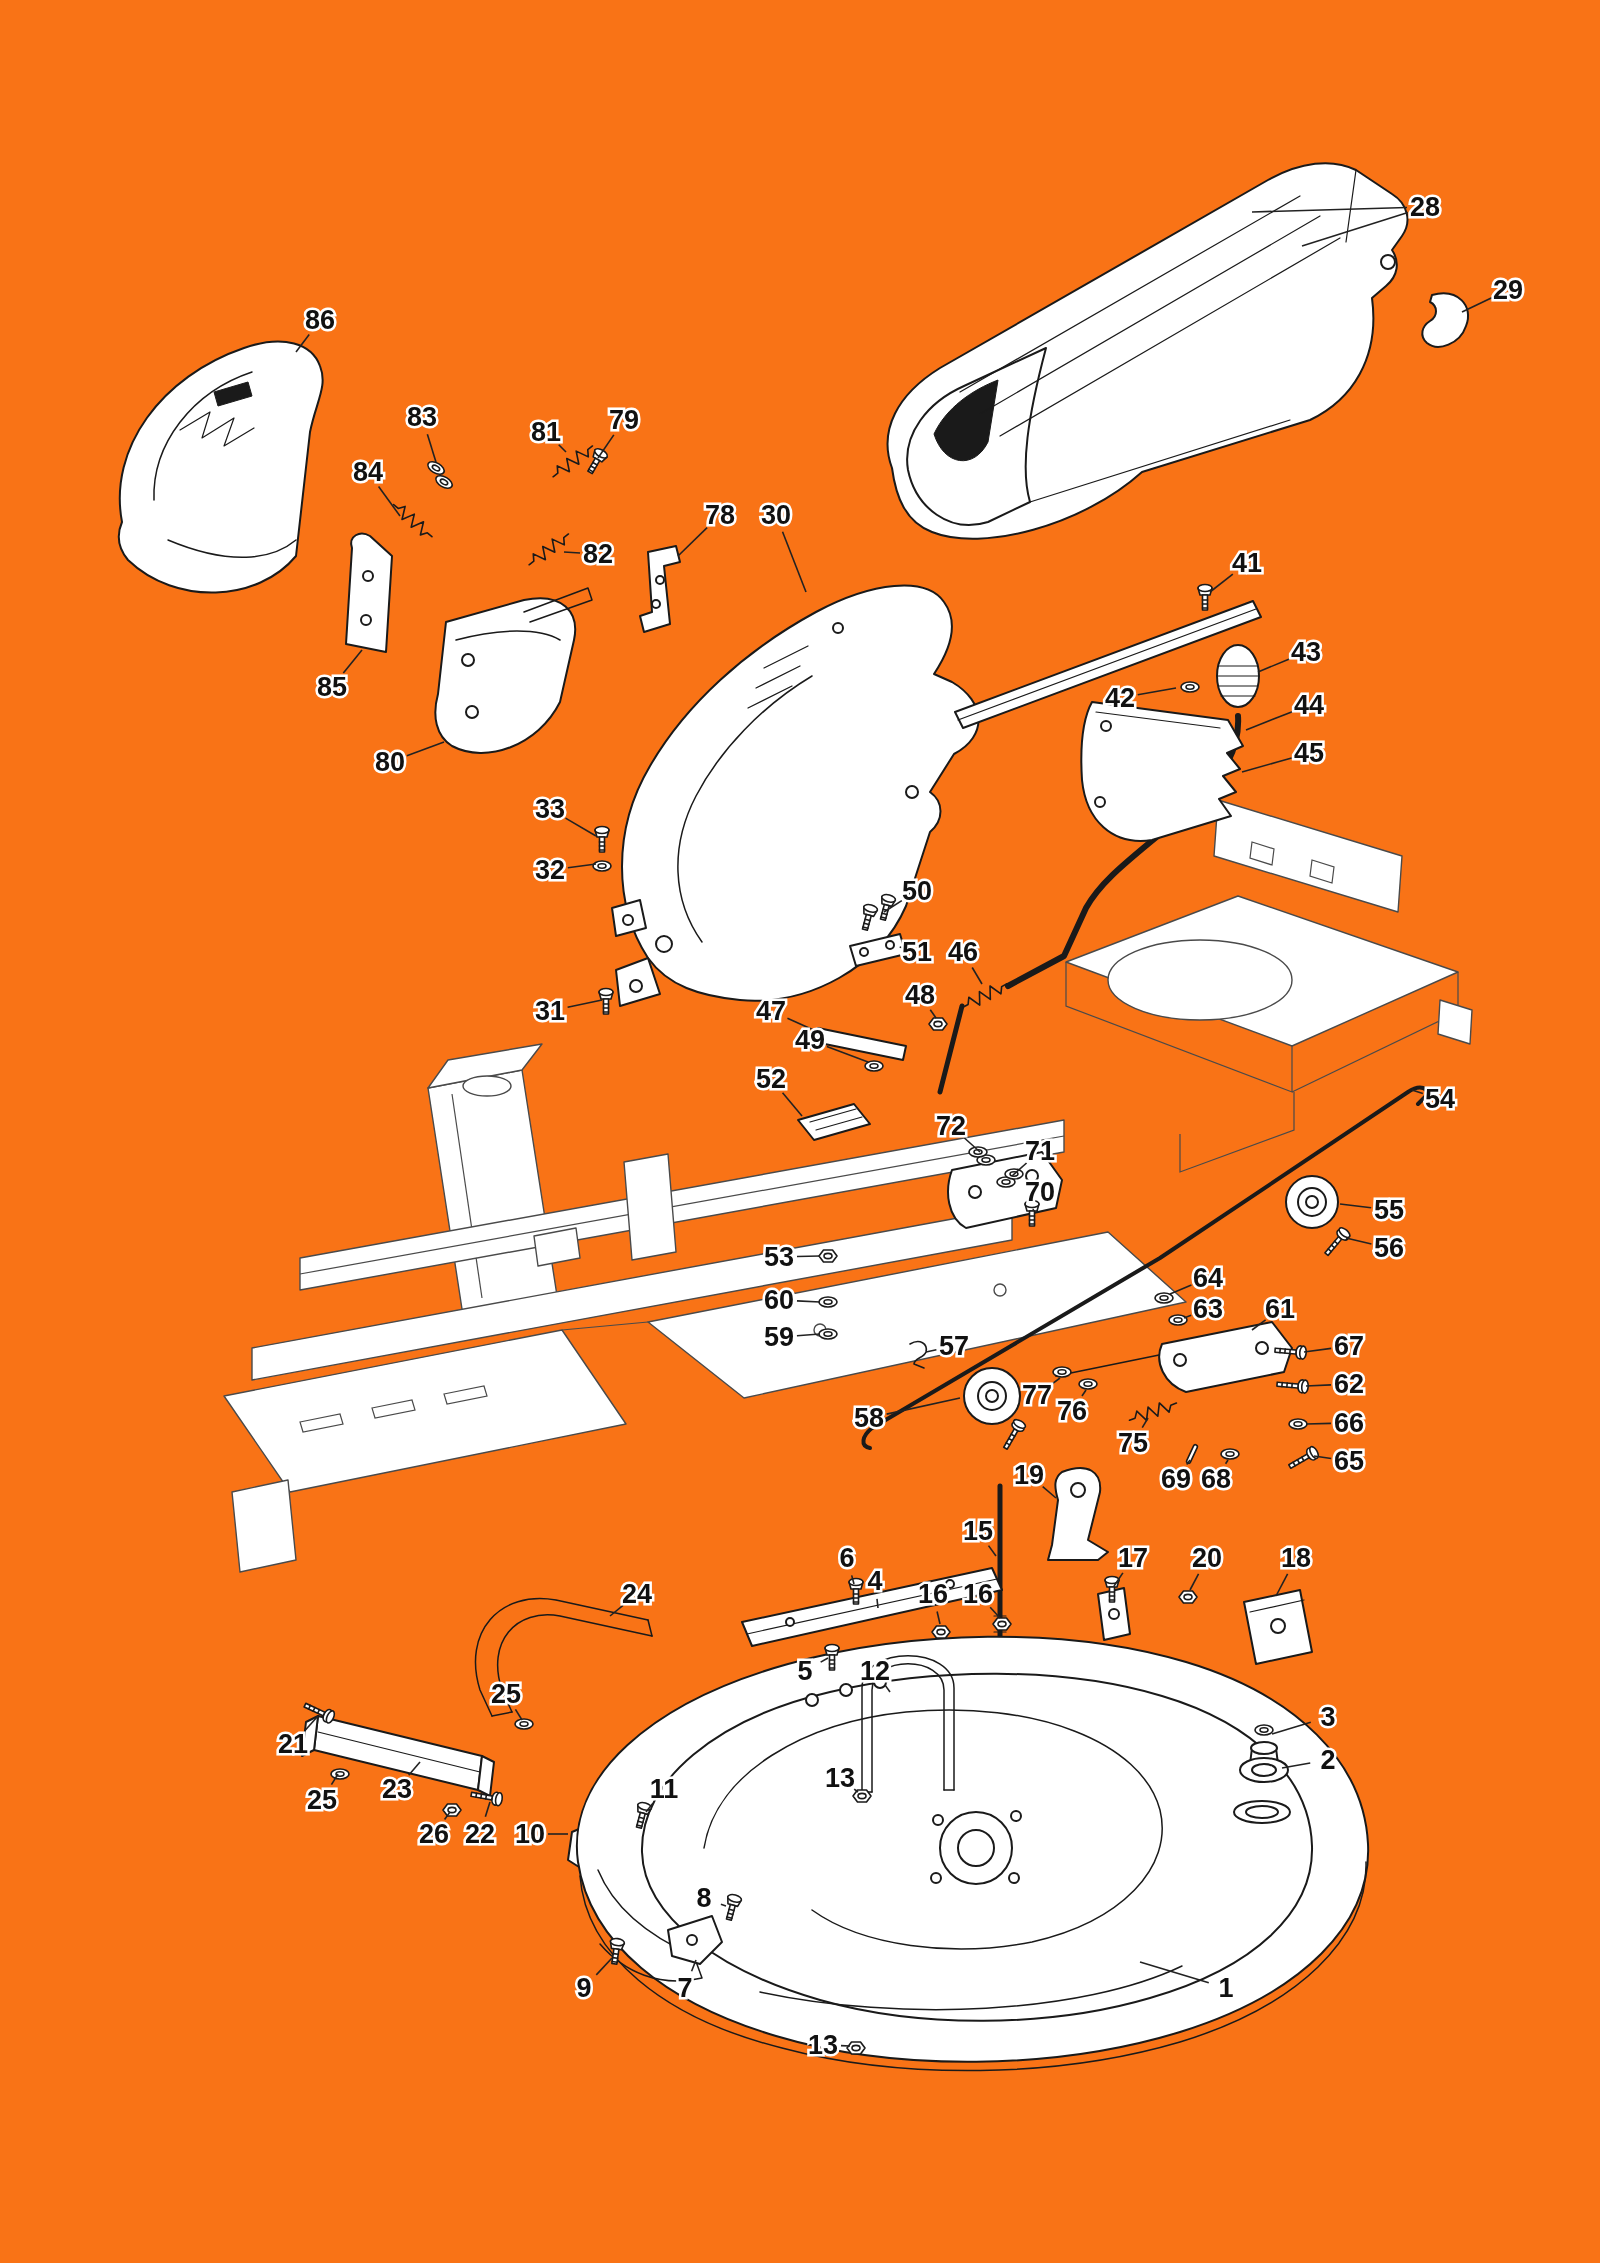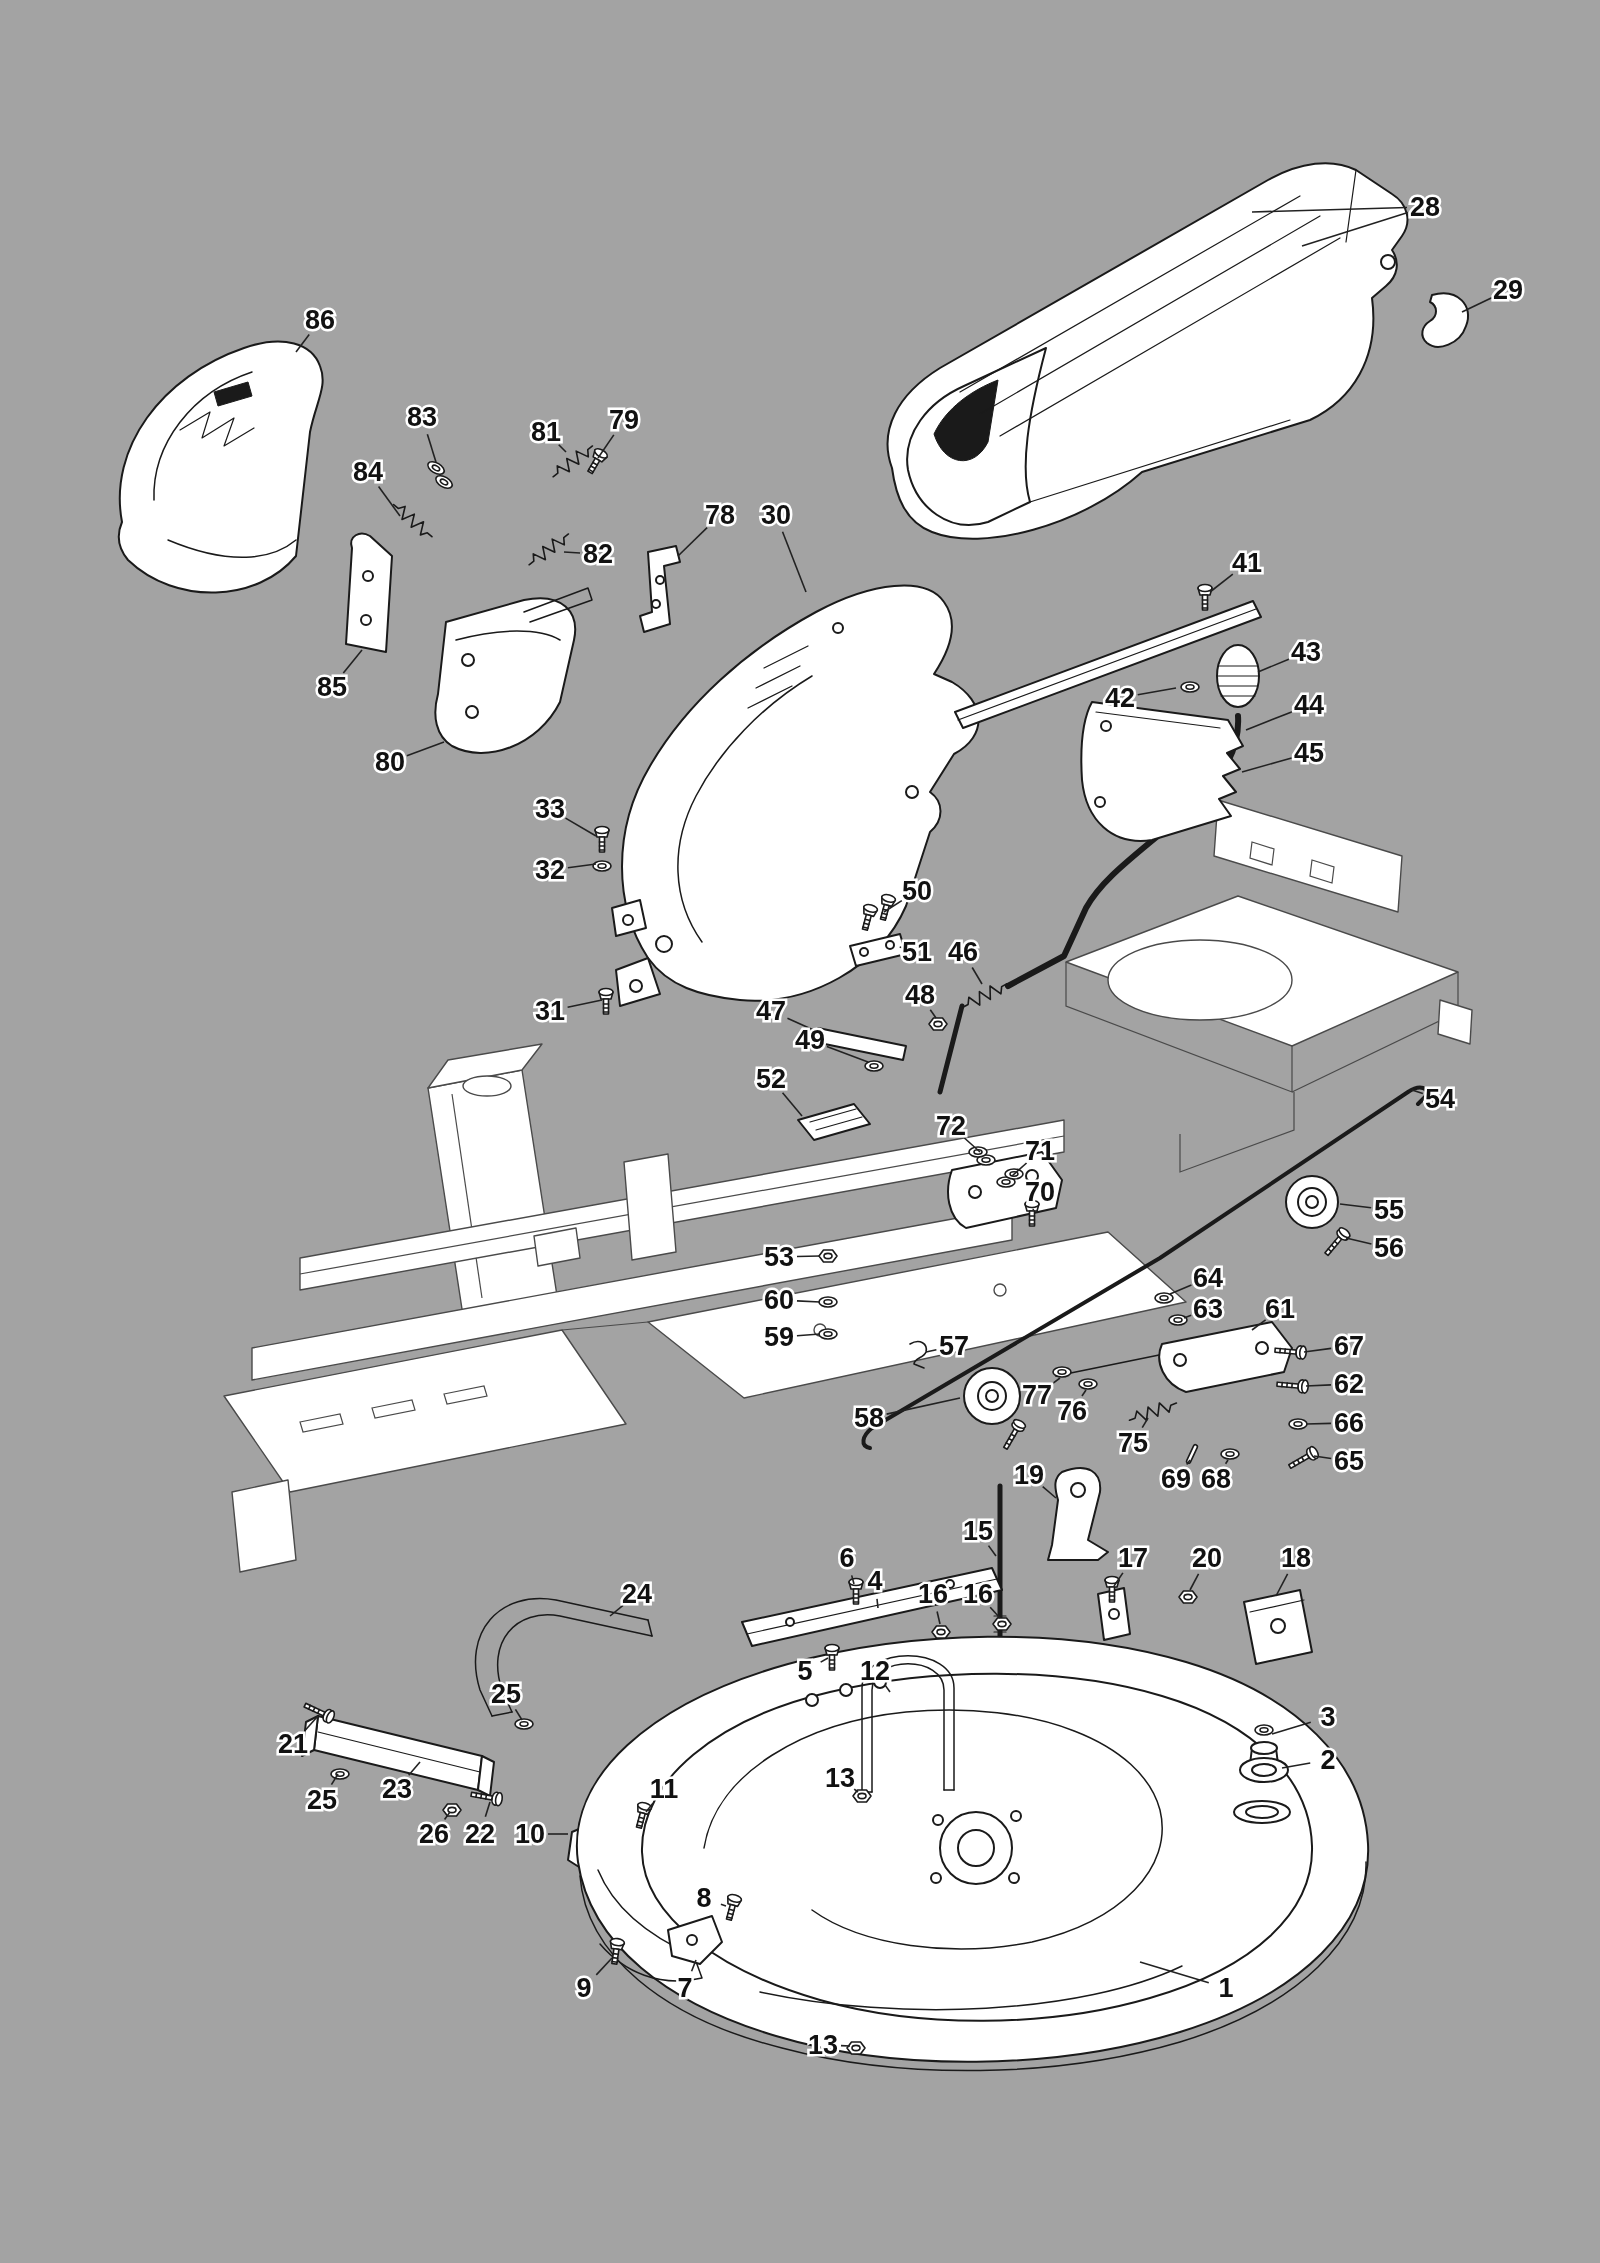--- a/index.html
+++ b/index.html
@@ -1,17 +1,17 @@
 <!DOCTYPE html>
 <html><head>
 <meta charset="utf-8">
 <style>
   html,body{margin:0;padding:0;background:#ffffff;}
   body{width:1600px;height:2263px;font-family:"Liberation Sans","DejaVu Sans",sans-serif;}
-  #stage{position:relative;width:1600px;height:2263px;background:#a3a3a3;overflow:hidden;}
+  #stage{position:relative;width:1600px;height:2263px;background:#f97316;overflow:hidden;}
   svg{display:block;}
   .part{stroke:#1a1a1a;stroke-width:2;fill:#ffffff;stroke-linejoin:round;stroke-linecap:round;}
   .part-line{stroke:#1a1a1a;stroke-width:1.5;fill:none;stroke-linejoin:round;stroke-linecap:round;}
   .thin{stroke-width:1.2;}
   .rod{stroke:#1a1a1a;fill:none;stroke-linecap:round;stroke-linejoin:round;}
   .frame{stroke:#4a4a4a;stroke-width:1.4;fill:#ffffff;stroke-linejoin:round;}
   .frame-line{stroke:#4a4a4a;stroke-width:1.2;fill:none;}
   .dark{fill:#1a1a1a;stroke:#1a1a1a;}
   .callout{font:bold 27px "Liberation Sans","DejaVu Sans",sans-serif;fill:#111;text-anchor:middle;dominant-baseline:central;paint-order:stroke;stroke:#ffffff;stroke-width:5px;}
   .leader{stroke:#222;stroke-width:1.6;}

